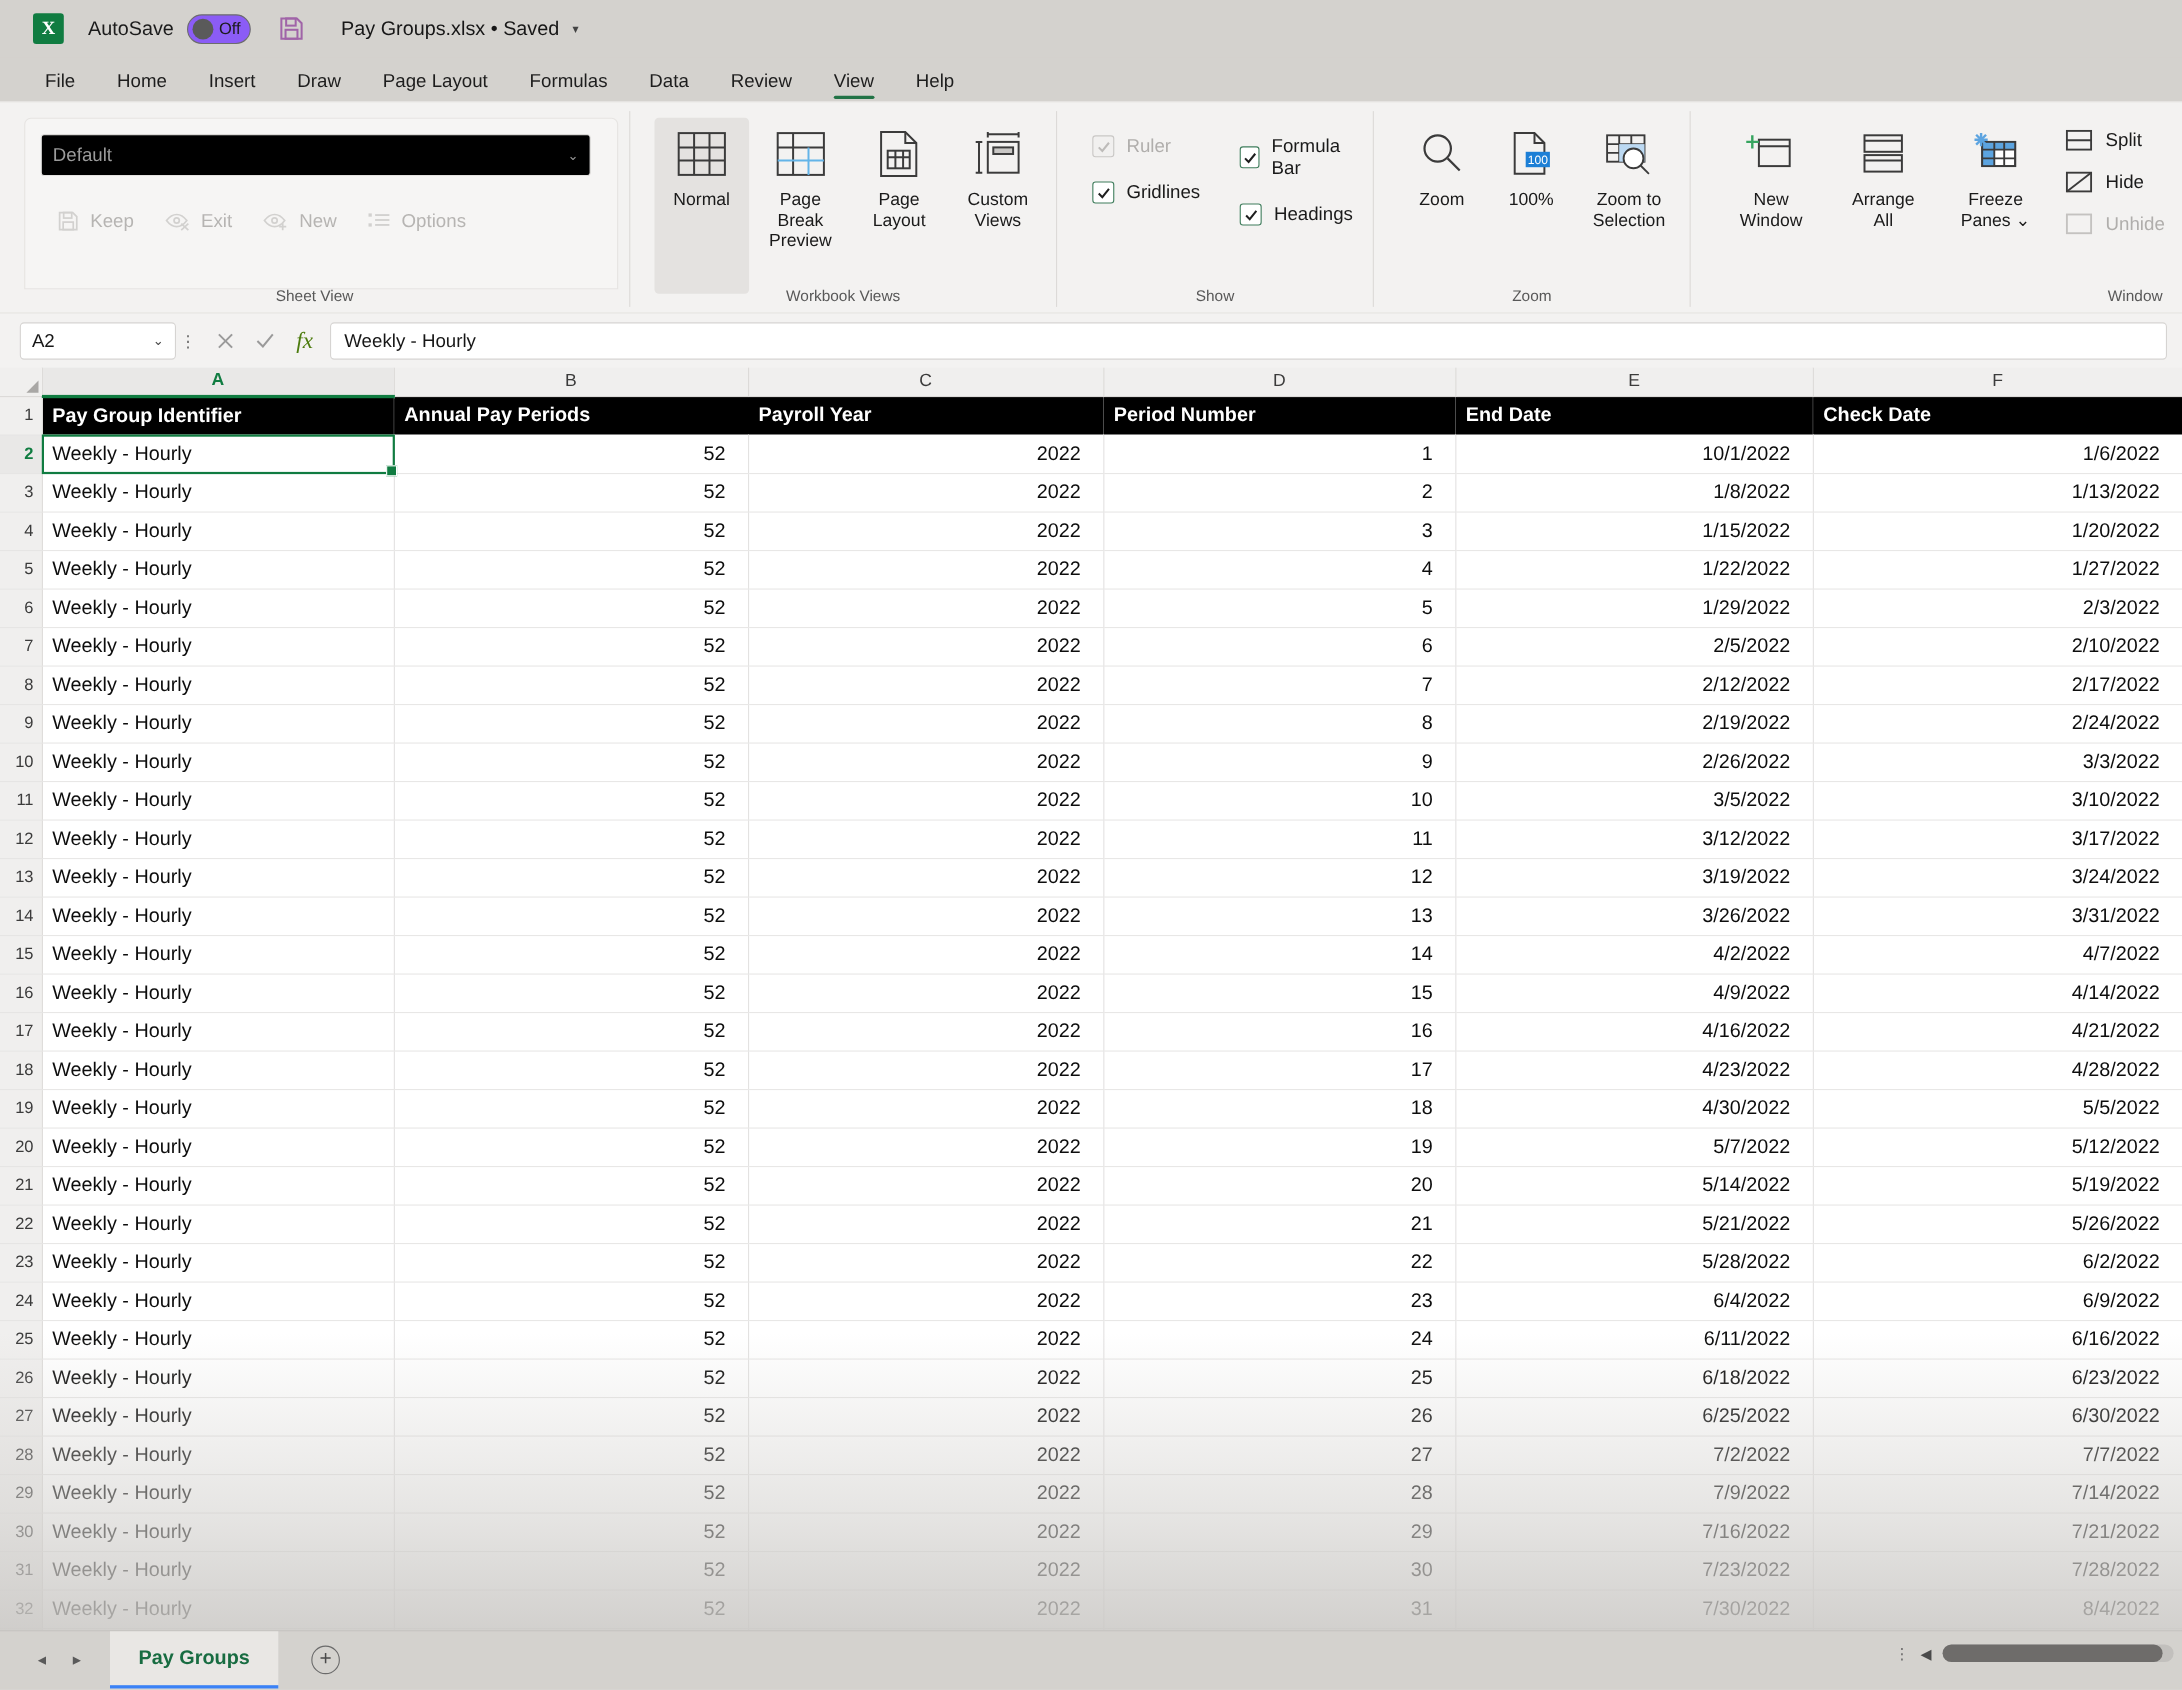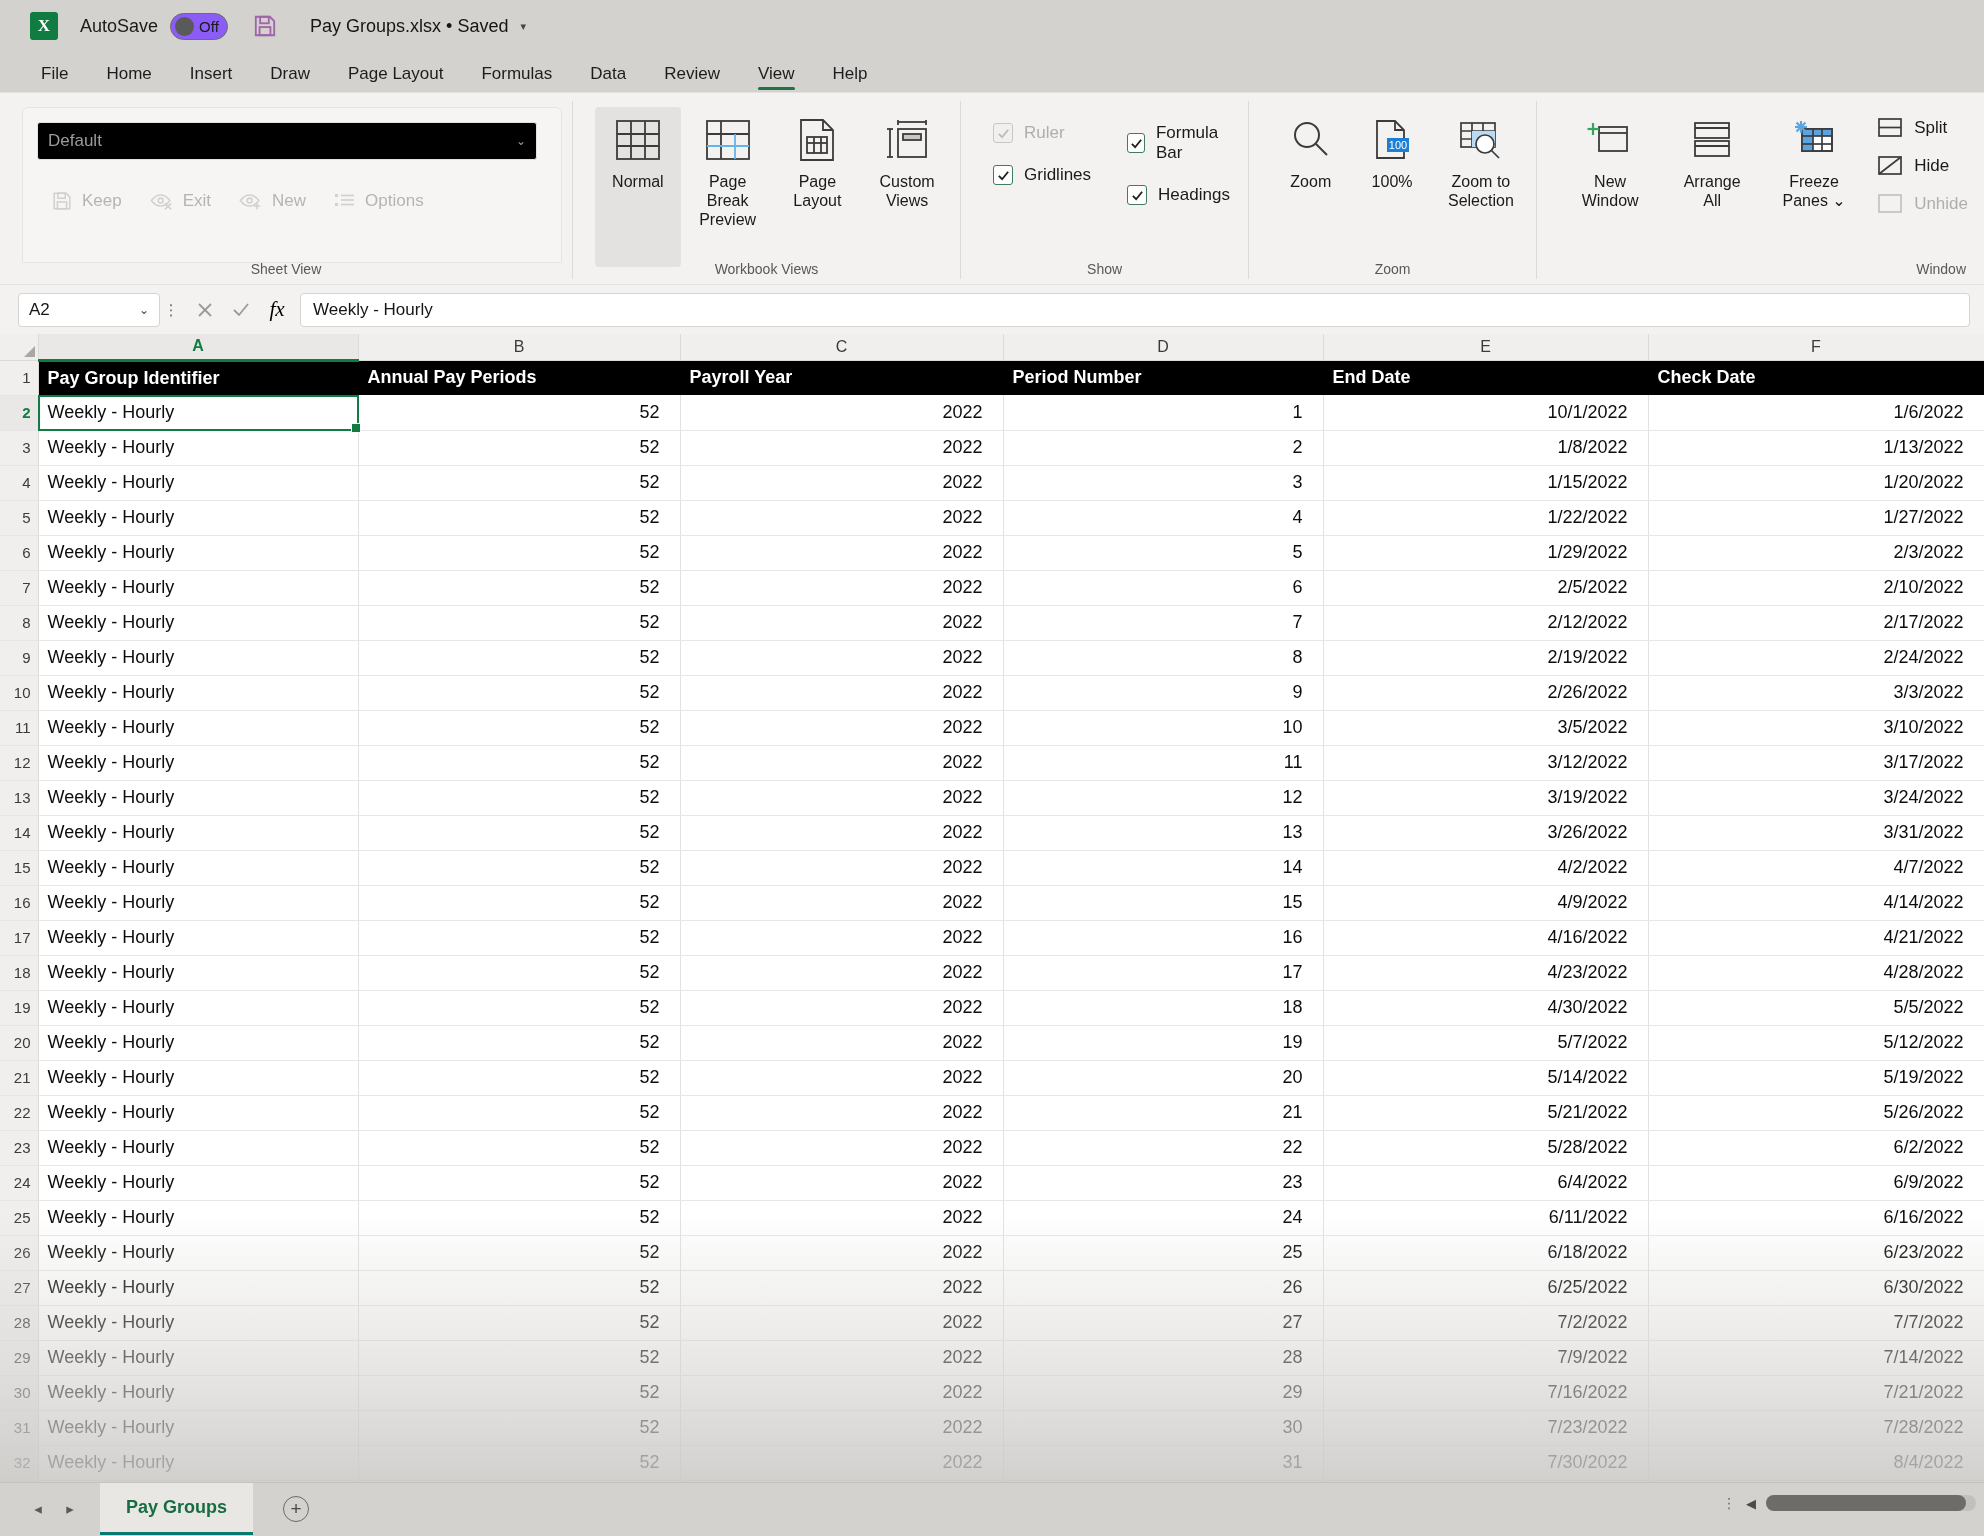--- a/index.html
+++ b/index.html
@@ -307,21 +307,21 @@
     border-top: 1px solid #c5c3c0;
     padding-left: 22px;
     position: relative;
   }
   .navarrow { width: 32px; text-align: center; color: #5a5a5a; font-size: 15px; }
   .sheettab {
     height: 52px; padding: 0 26px;
     display: flex; align-items: center;
     font-size: 18px; font-weight: bold; color: #186c41;
     background: #e9e7e4;
-    border-bottom: 3px solid #0f766e;
+    border-bottom: 3px solid #3b82f6;
     margin-left: 14px;
   }
   .addsheet {
     width: 26px; height: 26px; border-radius: 50%;
     border: 1.6px solid #6a6a6a; color: #4a4a4a;
     display:flex; align-items:center; justify-content:center;
     font-size: 19px; margin-left: 30px; line-height: 0;
   }
   .hscroll-zone {
     position: absolute; right: 8px; top: 12px;
@@ -665,21 +665,21 @@
       <svg width="20" height="20" viewBox="0 0 20 20" stroke="#9a9a9a" stroke-width="1.8">
           <line x1="4" y1="4" x2="16" y2="16"></line>
           <line x1="16" y1="4" x2="4" y2="16"></line>
         </svg>
     </div>
     <div class="fb-ico">
       <svg width="20" height="20" viewBox="0 0 20 20" fill="none" stroke="#9a9a9a" stroke-width="1.8">
           <polyline points="3,10 8,15 17,4"></polyline>
         </svg>
     </div>
-    <div class="fb-ico" style="font-style:italic;font-family:'Liberation Serif',serif;font-size:21px;color:#000000;">
+    <div class="fb-ico" style="font-style:italic;font-family:'Liberation Serif',serif;font-size:21px;color:#4d7c0f;">
       <span>fx</span>
     </div>
   </div>
   <div class="formula-input">
     <span>Weekly - Hourly</span>
   </div>
 </div>
 
 <div class="grid-wrap">
   <table class="grid">

